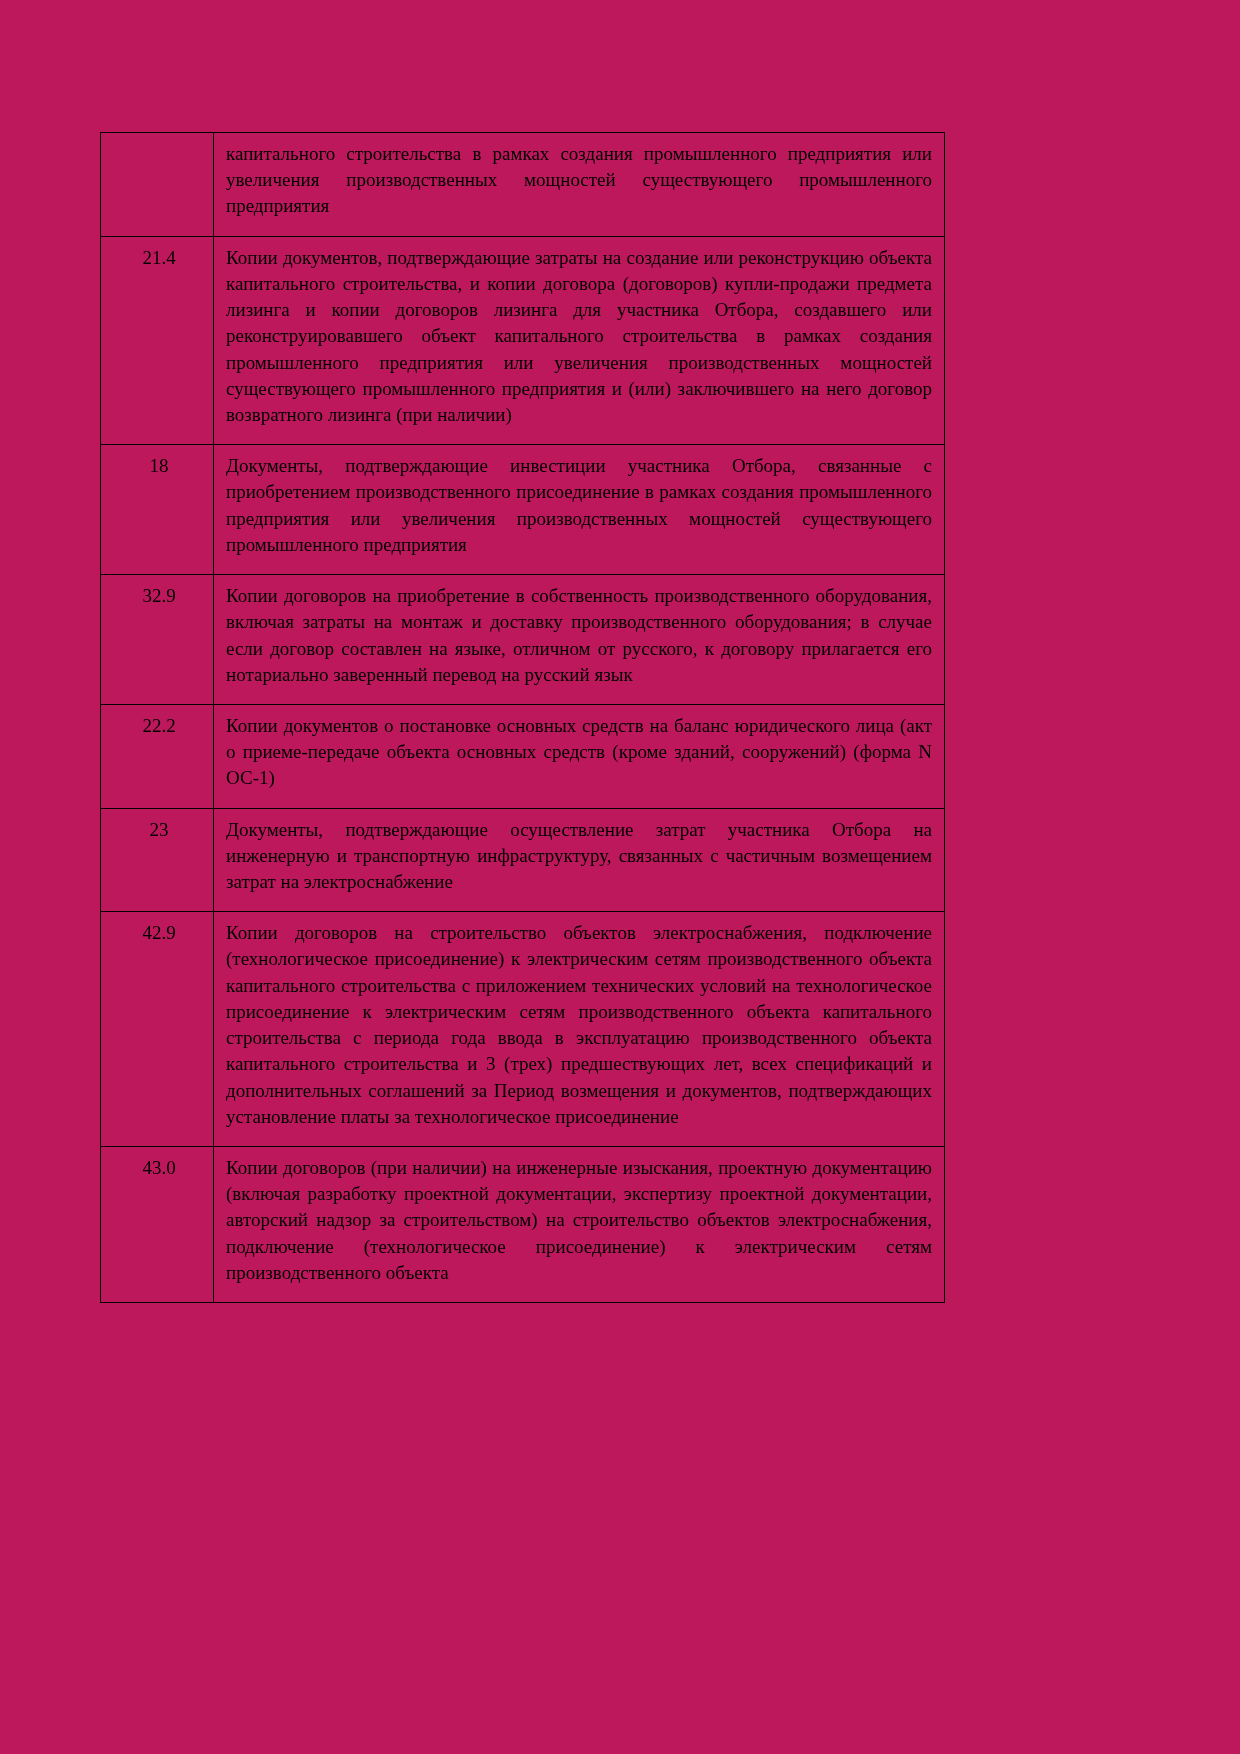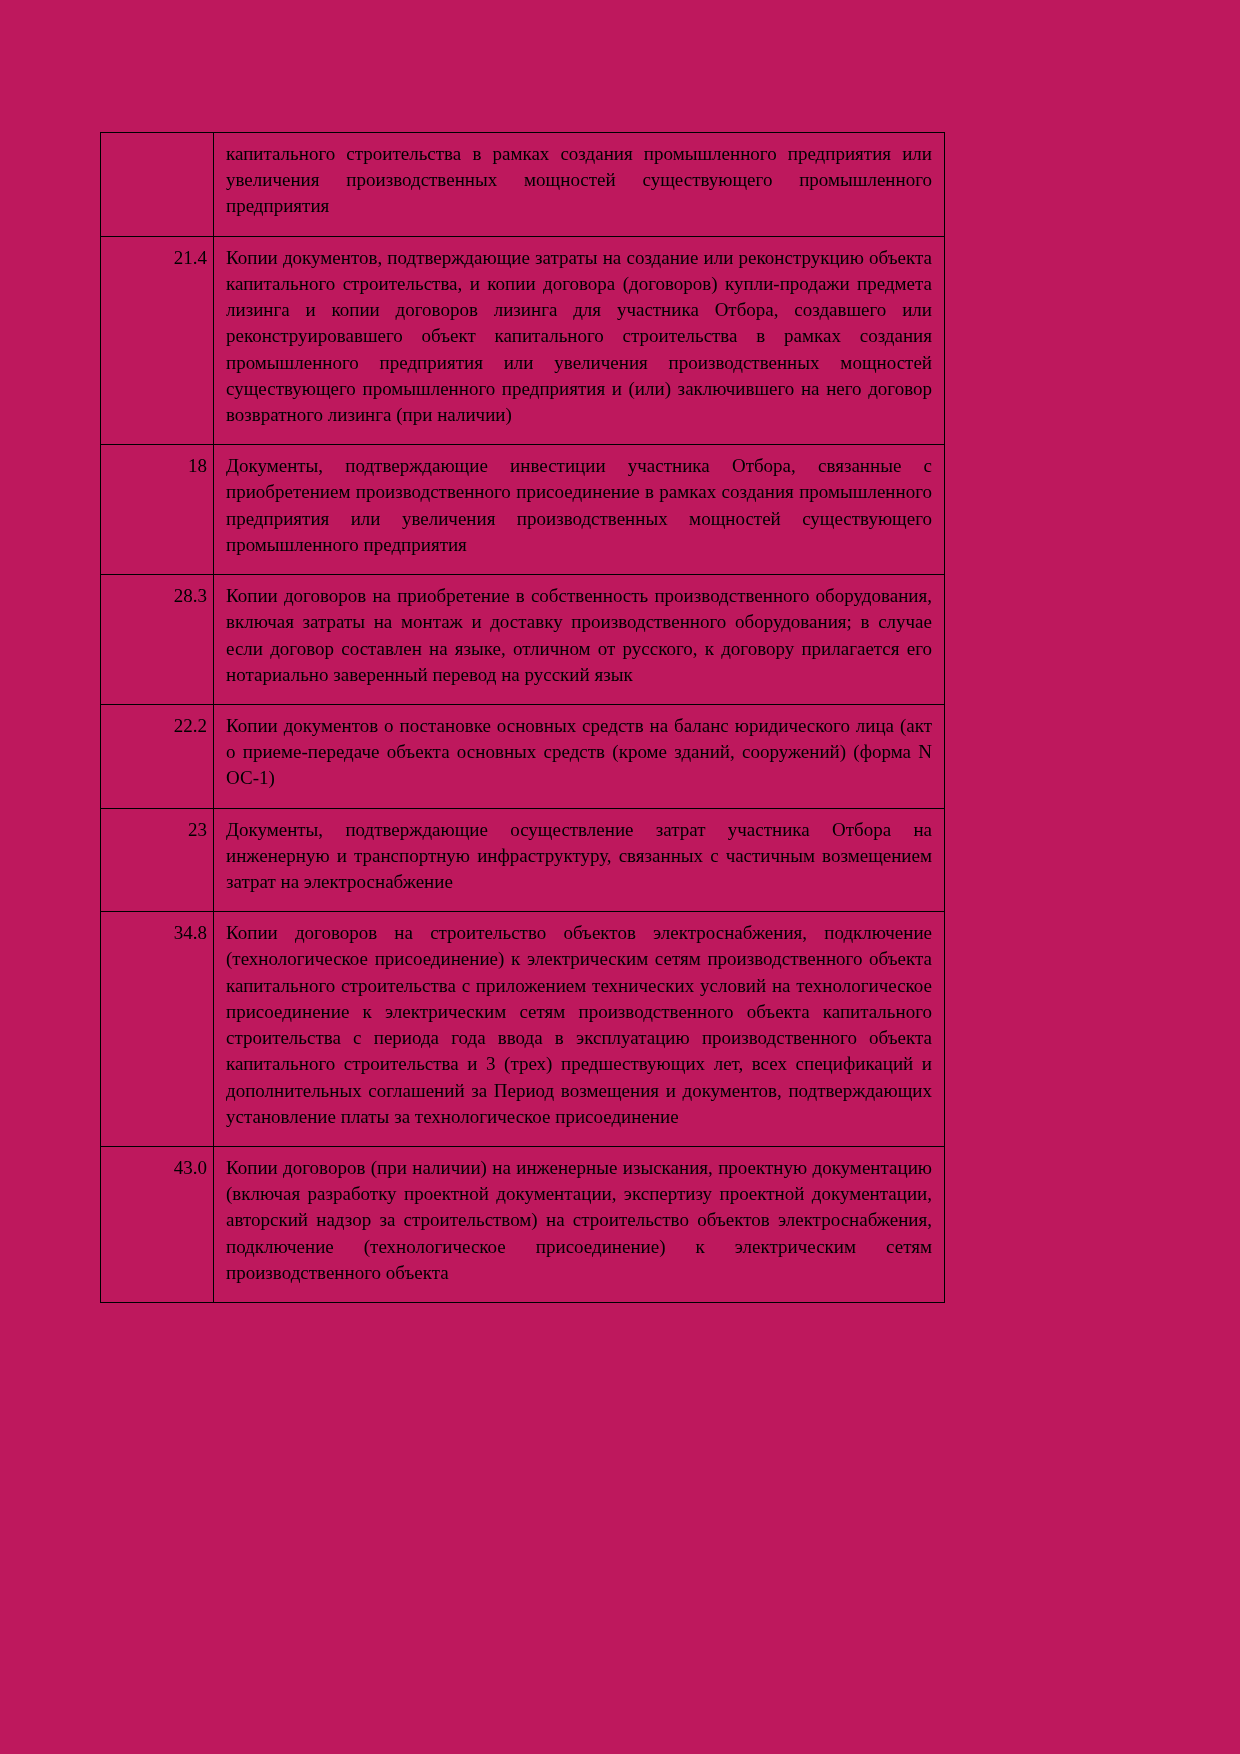--- a/index.html
+++ b/index.html
@@ -32,21 +32,21 @@
   }
   table.doc-table td {
     border: 1px solid #000000;
     vertical-align: top;
     font-size: 19px;
     line-height: 1.38;
   }
   td.num-cell {
     width: 96px;
     padding: 8px 6px 16px 10px;
-    text-align: right;
+    text-align: center;
   }
   td.text-cell {
     padding: 8px 12px 16px 12px;
     text-align: justify;
   }
 </style>
 </head>
 <body>
 
 <div class="page">
@@ -58,33 +58,33 @@
         </tr>
         <tr>
           <td class="num-cell">21.4</td>
           <td class="text-cell">Копии документов, подтверждающие затраты на создание или реконструкцию объекта капитального строительства, и копии договора (договоров) купли-продажи предмета лизинга и копии договоров лизинга для участника Отбора, создавшего или реконструировавшего объект капитального строительства в рамках создания промышленного предприятия или увеличения производственных мощностей существующего промышленного предприятия и (или) заключившего на него договор возвратного лизинга (при наличии)</td>
         </tr>
         <tr>
           <td class="num-cell">18</td>
           <td class="text-cell">Документы, подтверждающие инвестиции участника Отбора, связанные с приобретением производственного присоединение в рамках создания промышленного предприятия или увеличения производственных мощностей существующего промышленного предприятия</td>
         </tr>
         <tr>
-          <td class="num-cell">28.3</td>
+          <td class="num-cell">32.9</td>
           <td class="text-cell">Копии договоров на приобретение в собственность производственного оборудования, включая затраты на монтаж и доставку производственного оборудования; в случае если договор составлен на языке, отличном от русского, к договору прилагается его нотариально заверенный перевод на русский язык</td>
         </tr>
         <tr>
           <td class="num-cell">22.2</td>
           <td class="text-cell">Копии документов о постановке основных средств на баланс юридического лица (акт о приеме-передаче объекта основных средств (кроме зданий, сооружений) (форма N ОС-1)</td>
         </tr>
         <tr>
           <td class="num-cell">23</td>
           <td class="text-cell">Документы, подтверждающие осуществление затрат участника Отбора на инженерную и транспортную инфраструктуру, связанных с частичным возмещением затрат на электроснабжение</td>
         </tr>
         <tr>
-          <td class="num-cell">34.8</td>
+          <td class="num-cell">42.9</td>
           <td class="text-cell">Копии договоров на строительство объектов электроснабжения, подключение (технологическое присоединение) к электрическим сетям производственного объекта капитального строительства с приложением технических условий на технологическое присоединение к электрическим сетям производственного объекта капитального строительства с периода года ввода в эксплуатацию производственного объекта капитального строительства и 3 (трех) предшествующих лет, всех спецификаций и дополнительных соглашений за Период возмещения и документов, подтверждающих установление платы за технологическое присоединение</td>
         </tr>
         <tr>
           <td class="num-cell">43.0</td>
           <td class="text-cell">Копии договоров (при наличии) на инженерные изыскания, проектную документацию (включая разработку проектной документации, экспертизу проектной документации, авторский надзор за строительством) на строительство объектов электроснабжения, подключение (технологическое присоединение) к электрическим сетям производственного объекта</td>
         </tr>
       </tbody>
   </table>
 </div>
 

